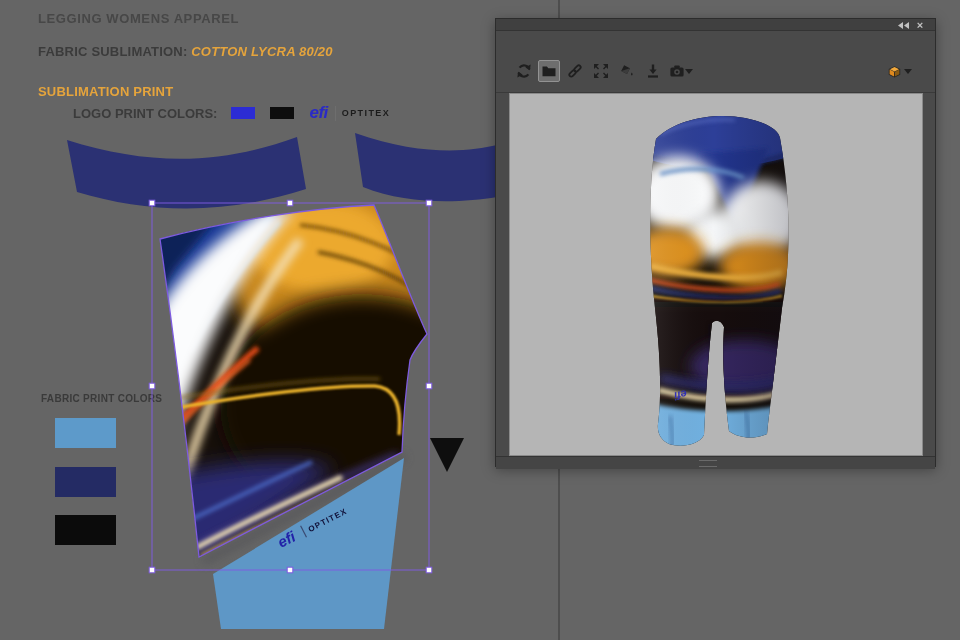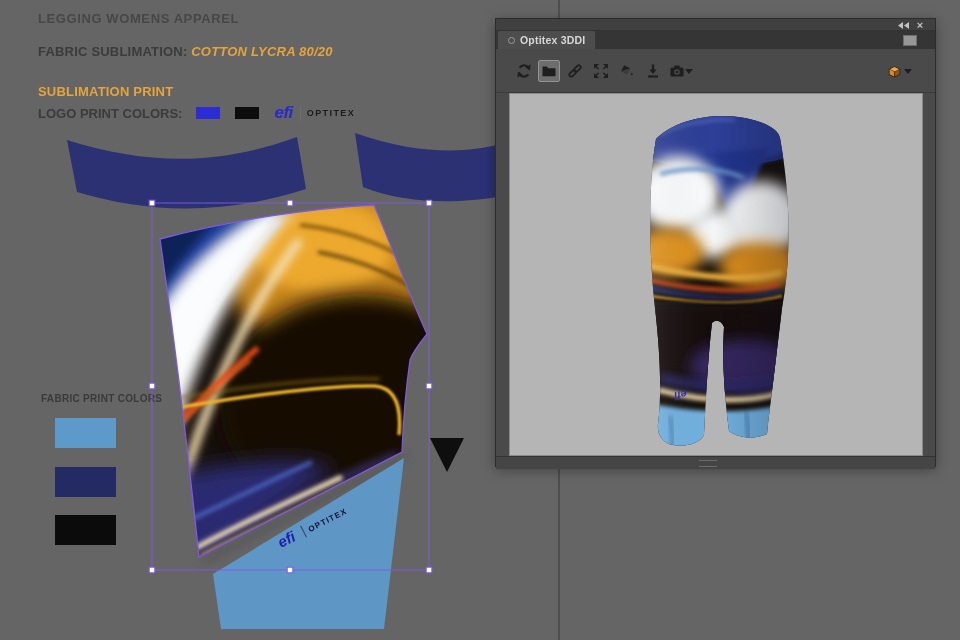--- a/index.html
+++ b/index.html
@@ -8,21 +8,21 @@
     background:#656565;
     font-family:"Liberation Sans", sans-serif;
     -webkit-font-smoothing:antialiased;
   }
   .abs{position:absolute;}
   
   .ann-title{left:38px;top:11px;font-size:13px;letter-spacing:.6px;font-weight:600;color:#474747;}
   .ann-line{left:38px;font-size:13px;font-weight:700;color:#3b3b3b;letter-spacing:.2px;}
   .accent{font-weight:700;font-style:italic;}
   .logo-row{left:38px;top:104px;height:18px;display:flex;align-items:center;}
-  .logo-label{font-size:13px;font-weight:700;color:#3b3b3b;}
+  .logo-label{font-size:13px;font-weight:700;color:#3b3b3b;margin-left:35px;}
   .sw-mini{width:24px;height:12px;display:inline-block;}
   .efi-logo{font-style:italic;font-weight:700;font-size:17px;letter-spacing:-.5px;}
   .efi-divider{display:inline-block;width:1px;height:15px;background:#6e6e6e;margin:0 6px 0 7px;}
   .optitex-word{font-size:9px;font-weight:700;letter-spacing:1.4px;color:#1c1c1c;}
   .fp-label{left:41px;top:393px;font-size:10px;font-weight:700;color:#3a3a3a;letter-spacing:.3px;}
   .fp-swatch{left:55px;width:61px;height:30px;}
   
   .panel{left:495px;top:18px;width:441px;height:449px;background:#4a4a4a;
     border:1px solid #2c2c2c;box-shadow:0 3px 12px rgba(0,0,0,.35);box-sizing:border-box;}
   .panel-titlestrip{left:0;top:0;width:100%;height:11px;background:#404040;border-bottom:1px solid #333;}
@@ -163,27 +163,20 @@
 
   <div class="abs panel-titlestrip">
     <div class="abs win-ctrl collapse-btn">
       <svg width="11" height="7" viewBox="0 0 11 7">
         <path d="M5,0 L0,3.5 L5,7 Z M11,0 L6,3.5 L11,7 Z" fill="#c2c2c2"></path>
       </svg>
     </div>
     <div class="abs win-ctrl close-btn">×</div>
   </div>
 
-  <div class="abs tabbar">
-    <div class="abs panel-tab">
-      <span class="tab-circle"></span>
-      <span class="tab-text">Optitex 3DDI</span>
-    </div>
-    <div class="abs tab-menu-sq"></div>
-  </div>
 
   <div class="abs toolbar">
 
     <div class="abs tb-btn" style="left:17px;">
       <svg width="16" height="16" viewBox="0 0 16 16">
         <path d="M13.4 6.4 A5.6 5.6 0 0 0 3.6 4.6" fill="none" stroke="#1f1f1f" stroke-width="2.2"></path>
         <path d="M14.6 1.6 L13.9 7.2 L9.4 4.6 Z" fill="#1f1f1f"></path>
         <path d="M2.6 9.6 A5.6 5.6 0 0 0 12.4 11.4" fill="none" stroke="#1f1f1f" stroke-width="2.2"></path>
         <path d="M1.4 14.4 L2.1 8.8 L6.6 11.4 Z" fill="#1f1f1f"></path>
       </svg>

